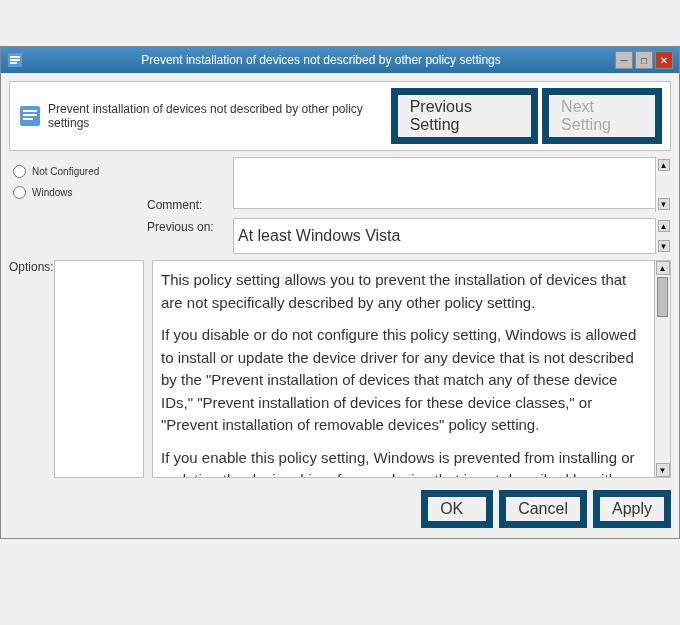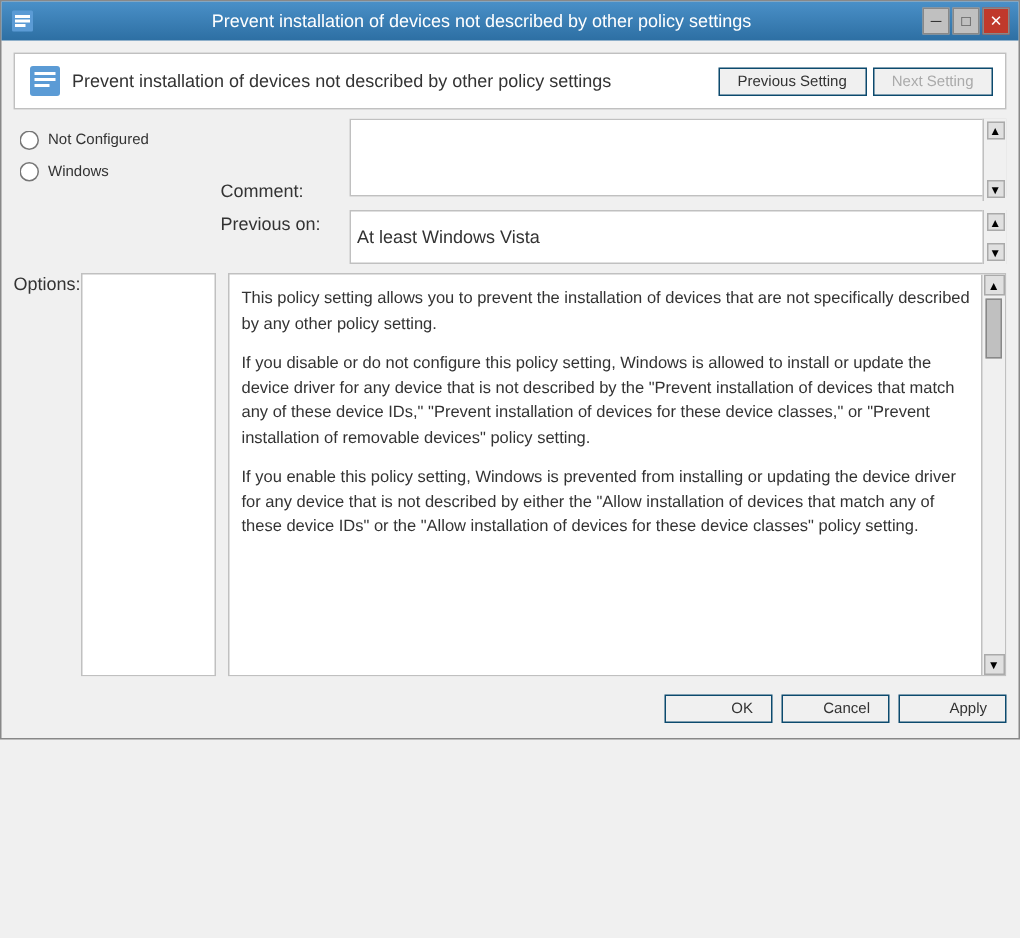--- a/index.html
+++ b/index.html
@@ -11,20 +11,21 @@
       height: 625px;
       overflow: hidden;
     }
     .window {
       width: 680px;
       height: 493px;
       border: 1px solid #888;
       display: flex;
       flex-direction: column;
       background: #f0f0f0;
+      margin-top: 46px;
     }
     .title-bar {
       background: linear-gradient(to bottom, #4a90c8, #2d6fa3);
       color: white;
       display: flex;
       align-items: center;
       justify-content: space-between;
       padding: 4px 6px;
       height: 26px;
       flex-shrink: 0;
@@ -95,25 +96,25 @@
       font-size: 12px;
       color: #333;
     }
     .header-buttons {
       display: flex;
       gap: 4px;
     }
     .btn {
       padding: 3px 12px;
       background: #f0f0f0;
-      border: 1px solid #0c4a6e;
-      font-size: 10px;
+      border: 7px solid #0c4a6e;
+      font-size: 16px;
       cursor: pointer;
       min-width: 80px;
-      text-align: right;
+      text-align: left;
       color: #333;
     }
     .btn:disabled, .btn.disabled {
       color: #aaa;
       cursor: default;
     }
     .btn.primary {
       background: #f0f0f0;
     }
 
@@ -275,21 +276,21 @@
     }
     .help-box {
       flex: 1;
       border: 1px solid #c0c0c0;
       background: white;
       position: relative;
       overflow: hidden;
     }
     .help-text {
       padding: 8px;
-      font-size: 11px;
+      font-size: 15px;
       color: #333;
       line-height: 1.5;
       height: 100%;
       overflow-y: auto;
       padding-right: 20px;
     }
     .help-text p {
       margin-bottom: 10px;
     }
     .help-scrollbar {
@@ -393,21 +394,21 @@
               <div class="scrollbar-stub">
                 <div class="scrollbar-arrow">▲</div>
                 <div class="scrollbar-arrow">▼</div>
               </div>
             </div>
           </div>
 
           <div class="supported-row">
             <span class="field-label">Previous on:</span>
             <div class="supported-field" style="position:relative;">
-              <div class="text-box" style="width:100%;height:36px;border:1px solid #c0c0c0;background:white;font-size:12px;padding:2px 4px;padding-right:22px;display:flex;align-items:center;">
+              <div class="text-box" style="width:100%;height:36px;border:1px solid #c0c0c0;background:white;font-size:16px;padding:2px 4px;padding-right:22px;display:flex;align-items:center;">
                 <span>At least Windows Vista</span>
               </div>
               <div class="scrollbar-stub" style="position:absolute;right:0;top:0;width:16px;height:100%;background:#f0f0f0;border-left:1px solid #c0c0c0;display:flex;flex-direction:column;align-items:center;justify-content:space-between;padding:2px 0;">
                 <div class="scrollbar-arrow">▲</div>
                 <div class="scrollbar-arrow">▼</div>
               </div>
             </div>
           </div>
         </div>
       </div>

